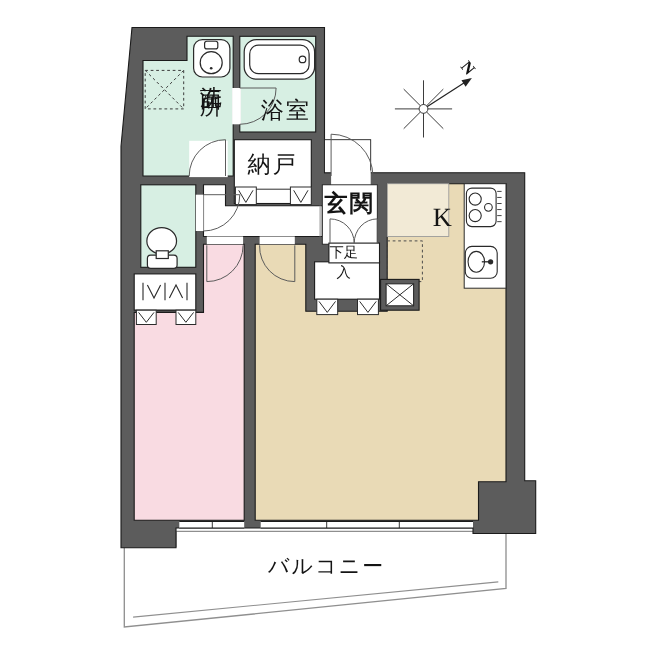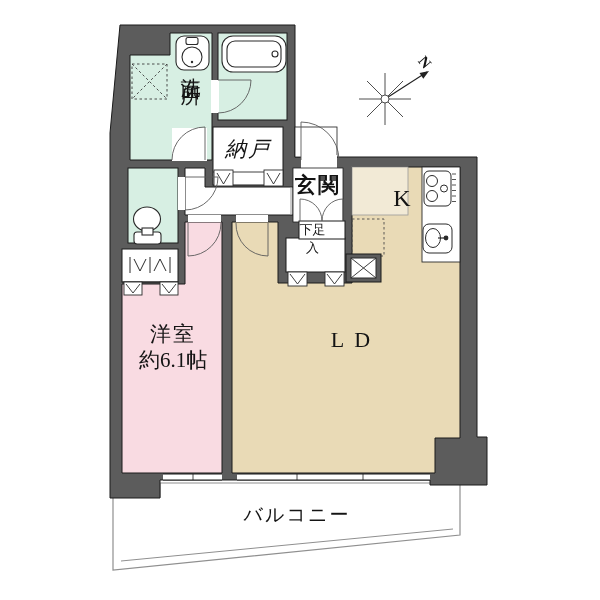--- a/index.html
+++ b/index.html
@@ -142,26 +142,22 @@
 
   <g stroke="#222" stroke-width="0.8" fill="none">
     <path d="M385,73 L385,125 M359,99 L411,99 M367,81 L403,117 M367,117 L403,81"></path>
     <path d="M385,99 L427,72" stroke-width="1.1"></path>
     <polygon points="429,71 423.3,78.8 419.5,72.9" fill="#222" stroke="none"></polygon>
     <circle cx="385" cy="99" r="4" fill="#ffffff"></circle>
   </g>
 </svg>
 
   <div class="lbl vert" style="left:178px;top:62px;font-size:20px;">洗面所</div>
-  <div class="lbl c" style="left:212px;top:135px;width:72px;font-size:21px;letter-spacing:2px;font-style:italic;">納戸</div>
+  <div class="lbl c" style="left:224px;top:86px;width:72px;font-size:21px;letter-spacing:2px;">浴室</div>
+  <div class="lbl c" style="left:212px;top:135px;width:72px;font-size:21px;letter-spacing:2px;">納戸</div>
   <div class="lbl c" style="left:282px;top:171px;width:72px;font-size:21px;letter-spacing:2px;font-weight:bold;">玄関</div>
   <div class="lbl c" style="left:299px;top:221px;width:27px;height:18px;font-size:13px;line-height:18px;">下足入</div>
   <div class="lbl c" style="left:384px;top:185px;width:36px;font-size:24px;">K</div>
-  <div class="lbl c two" style="left:108px;top:321px;width:130px;font-size:21px;line-height:26px;">
-    <span style="letter-spacing:2px;">洋室</span>
-    <span>約6.1帖</span>
-  </div>
   <div class="lbl c two" style="left:278px;top:327px;width:145px;font-size:21px;line-height:26px;">
-    <span style="font-size:22px;letter-spacing:10px;padding-left:10px;">LD</span>
   </div>
   <div class="lbl c" style="left:231px;top:502px;width:132px;font-size:19px;letter-spacing:2px;">バルコニー</div>
   <div class="lbl" style="left:419px;top:54px;font-size:15px;font-weight:bold;transform:rotate(50deg);">N</div>
 </div>
 
 </body></html>

